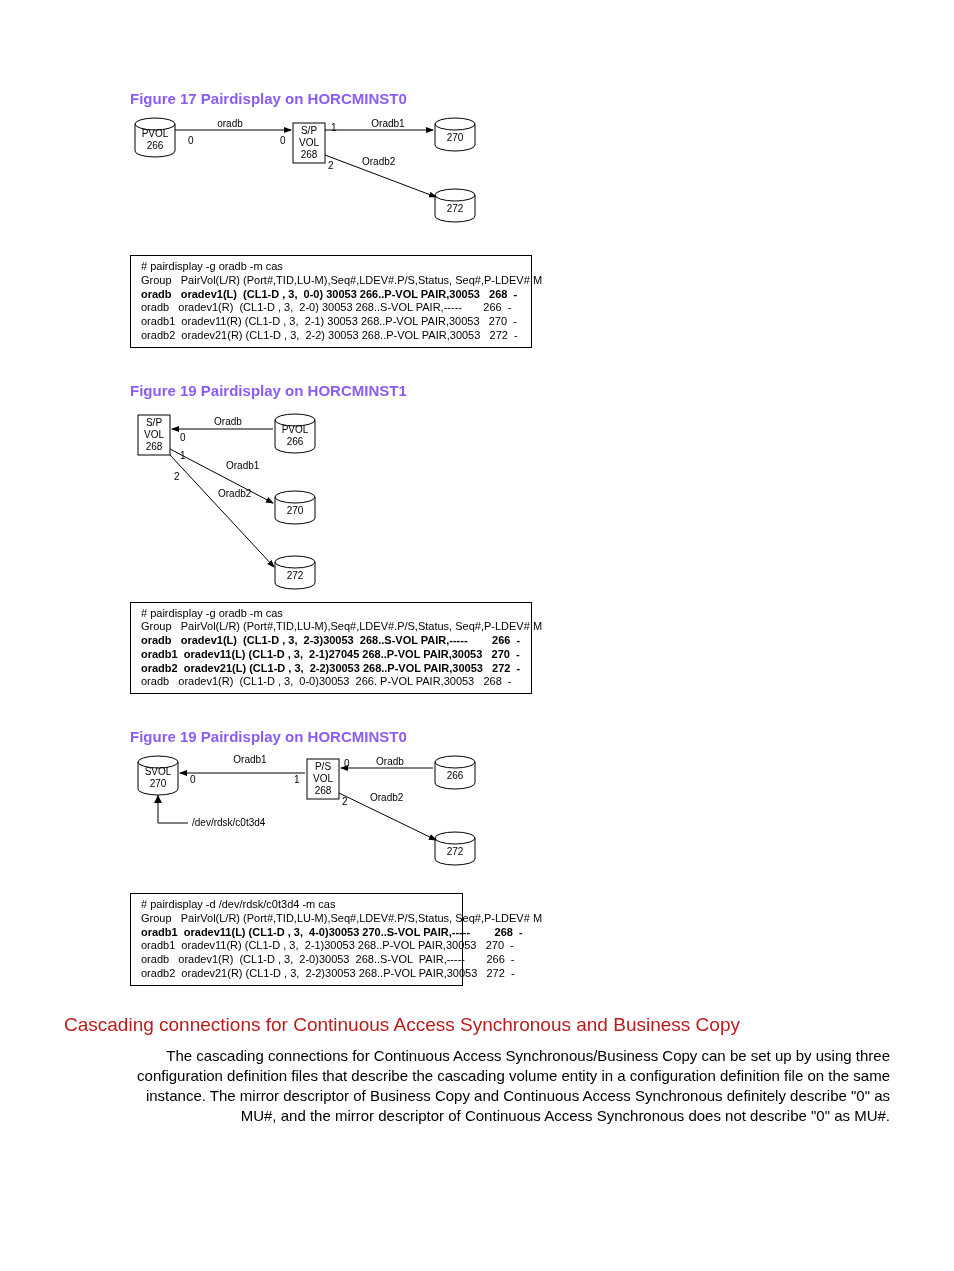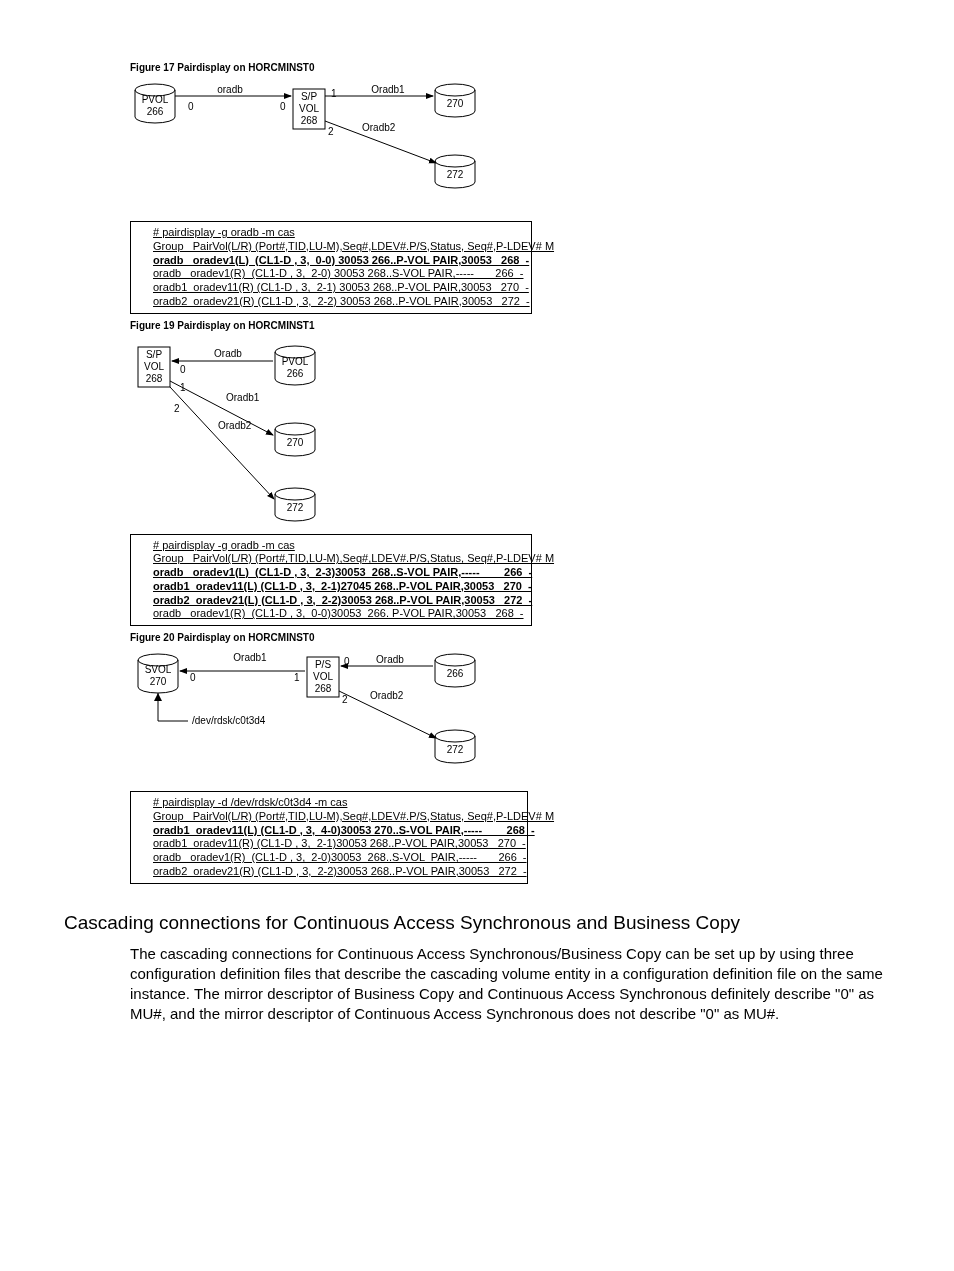--- a/index.html
+++ b/index.html
@@ -6,48 +6,48 @@
     margin:0;
     padding:56px 64px 40px 64px;
     font-family:Arial,Helvetica,sans-serif;
     color:#000;
     width:954px;
     box-sizing:border-box;
     background:#fff;
   }
   .fig-caption{
     font-weight:bold;
-    color:#000000;
-    font-size:10px;
-    margin:6px 0 8px 66px;
+    color:#8b5cf6;
+    font-size:15px;
+    margin:34px 0 8px 66px;
   }
   .section-title{
-    color:#000000;
+    color:#b91c1c;
     font-size:19px;
     font-weight:normal;
     margin:28px 0 10px 0;
   }
   .body-para{
     font-size:15px;
     line-height:1.35;
     margin:0 0 12px 66px;
+    text-align:right;
   }
   .svg-wrap{
     margin-left:66px;
   }
   .cmd-box{
     margin-left:66px;
     font-family:Arial,Helvetica,sans-serif;
     font-size:11px;
     border:1px solid #000;
     box-sizing:border-box;
-    padding:4px 22px;
+    padding:4px 10px;
     line-height:1.25;
     white-space:pre;
-    text-decoration:underline;
   }
   .cmd-box .b{font-weight:bold;}
   svg{display:block;}
   svg text{font-family:Arial,Helvetica,sans-serif;}
 </style>
 </head>
 <body>
 
 <div class="fig-caption">Figure 17 Pairdisplay on HORCMINST0</div>
 
@@ -167,21 +167,21 @@
 </svg>
 </div>
 
 <div class="cmd-box" style="width:402px;"><span># pairdisplay -g oradb -m cas</span>
 <span>Group   PairVol(L/R) (Port#,TID,LU-M),Seq#,LDEV#.P/S,Status, Seq#,P-LDEV# M</span>
 <span class="b">oradb   oradev1(L)  (CL1-D , 3,  2-3)30053  268..S-VOL PAIR,-----        266  -</span>
 <span class="b">oradb1  oradev11(L) (CL1-D , 3,  2-1)27045 268..P-VOL PAIR,30053   270  -</span>
 <span class="b">oradb2  oradev21(L) (CL1-D , 3,  2-2)30053 268..P-VOL PAIR,30053   272  -</span>
 <span>oradb   oradev1(R)  (CL1-D , 3,  0-0)30053  266. P-VOL PAIR,30053   268  -</span></div>
 
-<div class="fig-caption">Figure 20 Pairdisplay on HORCMINST0</div>
+<div class="fig-caption">Figure 19 Pairdisplay on HORCMINST0</div>
 
 <div class="svg-wrap">
 <svg width="420" height="140" viewBox="0 0 420 140">
   <defs>
     <marker id="arr19" markerWidth="8" markerHeight="8" refX="7" refY="3" orient="auto">
       <path d="M0,0 L8,3 L0,6 Z" fill="#000"></path>
     </marker>
   </defs>
 
   <g>
@@ -228,21 +228,21 @@
   <text x="60" y="30" font-size="10">0</text>
   <text x="164" y="30" font-size="10">1</text>
   <text x="214" y="14" font-size="10">0</text>
   <text x="260" y="12" font-size="10" text-anchor="middle">Oradb</text>
   <text x="212" y="52" font-size="10">2</text>
   <text x="240" y="48" font-size="10">Oradb2</text>
   <text x="62" y="73" font-size="10">/dev/rdsk/c0t3d4</text>
 </svg>
 </div>
 
-<div class="cmd-box" style="width:398px;"><span># pairdisplay -d /dev/rdsk/c0t3d4 -m cas</span>
+<div class="cmd-box" style="width:333px;"><span># pairdisplay -d /dev/rdsk/c0t3d4 -m cas</span>
 <span>Group   PairVol(L/R) (Port#,TID,LU-M),Seq#,LDEV#.P/S,Status, Seq#,P-LDEV# M</span>
 <span class="b">oradb1  oradev11(L) (CL1-D , 3,  4-0)30053 270..S-VOL PAIR,-----        268  -</span>
 <span>oradb1  oradev11(R) (CL1-D , 3,  2-1)30053 268..P-VOL PAIR,30053   270  -</span>
 <span>oradb   oradev1(R)  (CL1-D , 3,  2-0)30053  268..S-VOL  PAIR,-----       266  -</span>
 <span>oradb2  oradev21(R) (CL1-D , 3,  2-2)30053 268..P-VOL PAIR,30053   272  -</span></div>
 
 <div class="section-title">Cascading connections for Continuous Access Synchronous and Business Copy</div>
 <div class="body-para">The cascading connections for Continuous Access Synchronous/Business Copy can be set up by using three configuration definition files that describe the cascading volume entity in a configuration definition file on the same instance. The mirror descriptor of Business Copy and Continuous Access Synchronous definitely describe "0" as MU#, and the mirror descriptor of Continuous Access Synchronous does not describe "0" as MU#.</div>
 
 </body></html>

